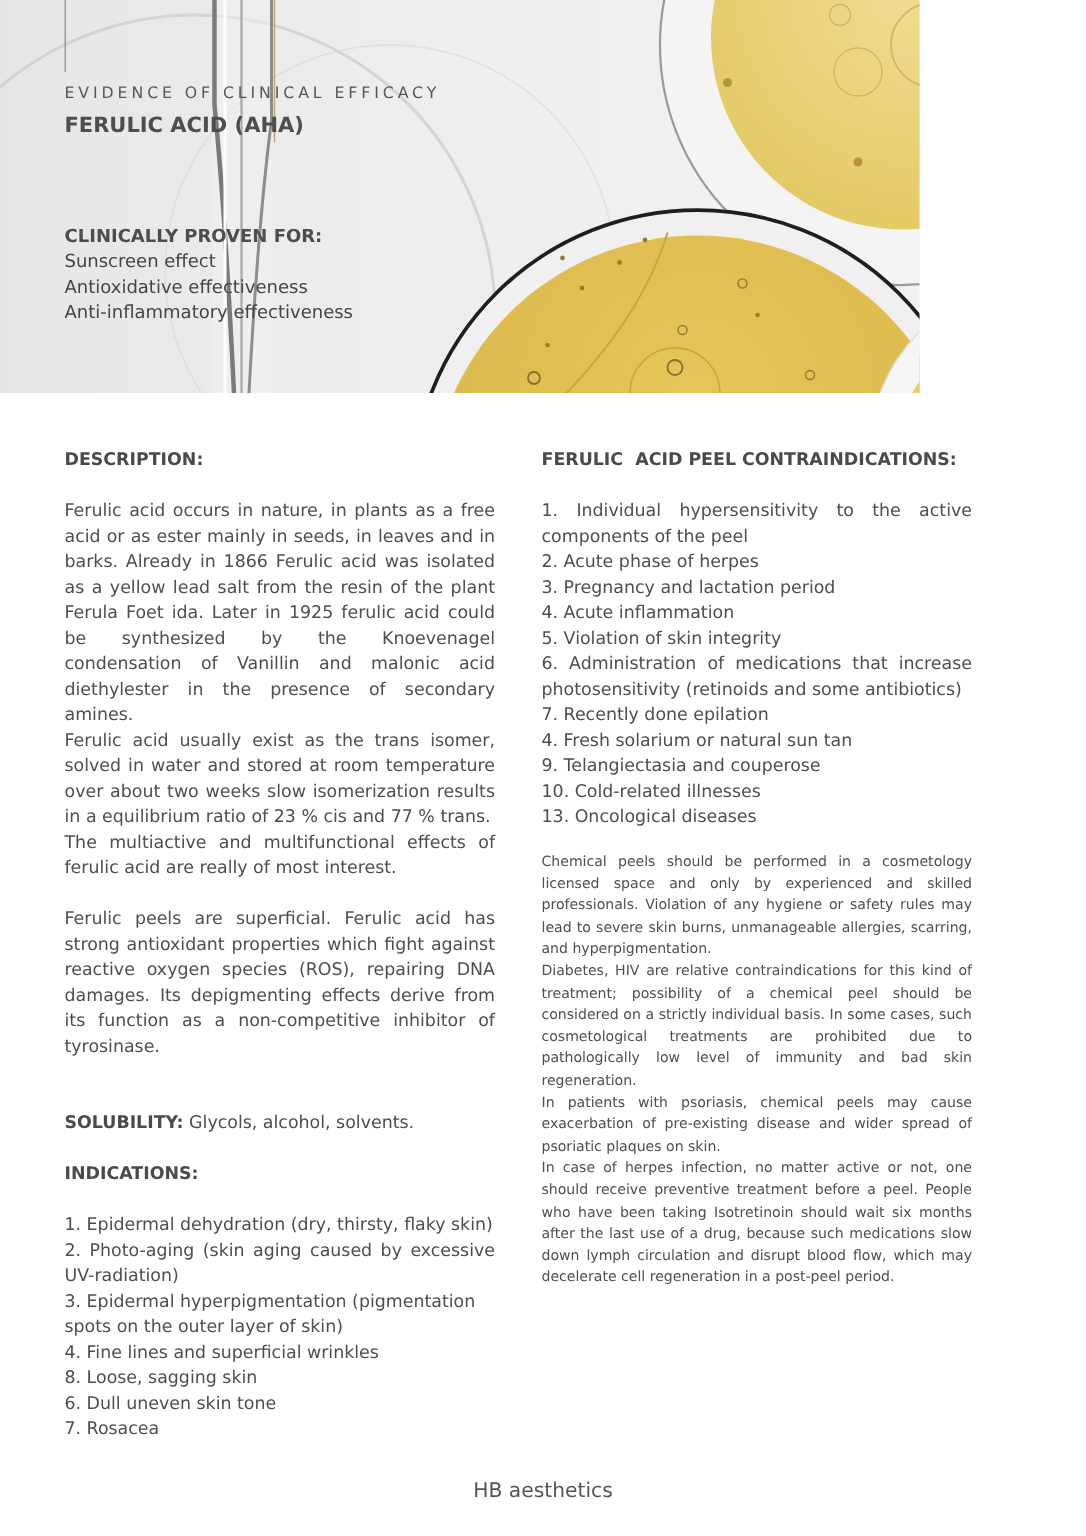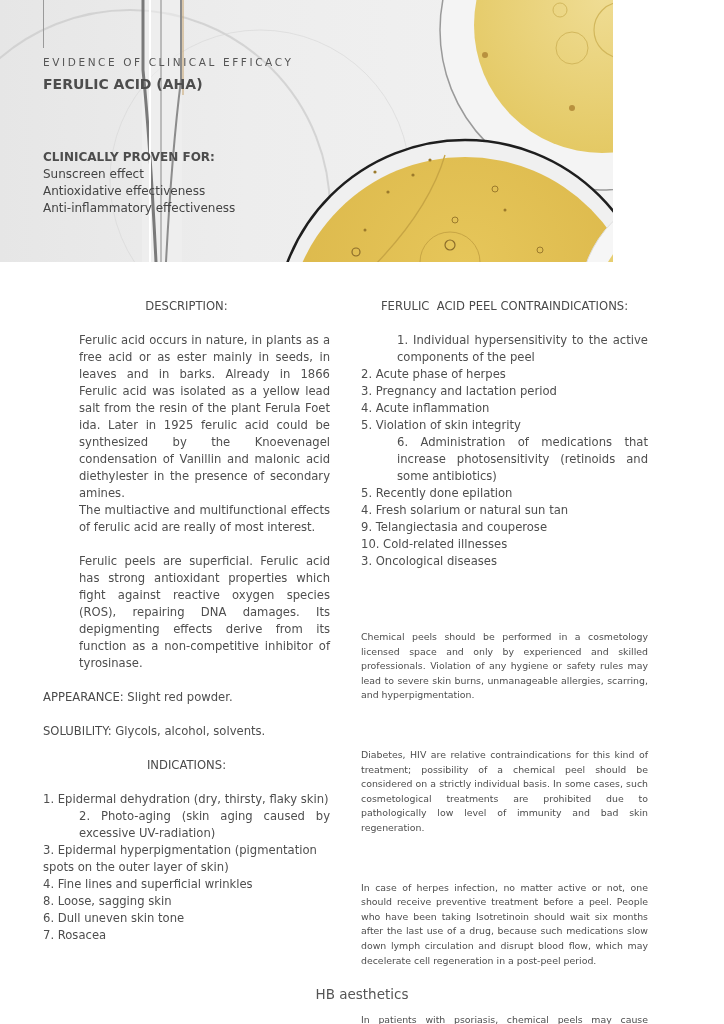--- a/index.html
+++ b/index.html
@@ -10,24 +10,24 @@
   .hero svg { position:absolute; left:0; top:0; }
   .hero-text { position:absolute; left:43px; top:0; width:320px; height:262px; }
   .vline { position:absolute; left:0; top:0; width:1px; height:48px; background:#9a9a9a; }
   .eyebrow { position:absolute; left:0; top:56px; font-size:10.5px; letter-spacing:2.6px; color:#555; white-space:nowrap; }
   .title { position:absolute; left:0; top:76px; font-size:14px; font-weight:bold; color:#4d4d4d; white-space:nowrap; }
   .proven { position:absolute; left:0; top:149px; font-size:12px; line-height:17px; color:#444; }
   .proven .h { font-weight:bold; color:#4d4d4d; }
   .col { position:absolute; top:298px; font-size:11.6px; line-height:17px; color:#4e4e4e; }
   .col.left { left:43px; width:287px; }
   .col.right { left:361px; width:287px; }
-  .h2 { font-weight:normal; color:#4a4a4a;text-align:center; }
-  .just { text-align:justify;margin-left:36px; }
+  .h2 { font-weight:bold; color:#4a4a4a; }
+  .just { text-align:justify; }
   .gap { height:17px; }
-  .small { font-size:9.4px; line-height:14.6px; text-align:justify; color:#4e4e4e;margin-top:45px; }
+  .small { font-size:9.4px; line-height:14.6px; text-align:justify; color:#4e4e4e; }
   .footer { position:absolute; left:0; width:724px; top:986px; text-align:center; font-size:13.5px; color:#555; }
   p { margin:0; }
 </style>
 </head>
 <body>
 
 <div class="hero">
   <svg width="724" height="262" viewBox="0 0 724 262">
     <defs>
       <radialGradient id="oil1" cx="50%" cy="40%" r="60%">
@@ -89,25 +89,25 @@
       <div>Antioxidative effectiveness</div>
       <div>Anti-inflammatory effectiveness</div>
     </div>
   </div>
 </div>
 
 <div class="col left">
   <p class="h2">DESCRIPTION:</p>
   <div class="gap"></div>
   <p class="just">Ferulic acid occurs in nature, in plants as a free acid or as ester mainly in seeds, in leaves and in barks. Already in 1866 Ferulic acid was isolated as a yellow lead salt from the resin of the plant Ferula Foet ida. Later in 1925 ferulic acid could be synthesized by the Knoevenagel condensation of Vanillin and malonic acid diethylester in the presence of secondary amines.</p>
+  <p class="just">Ferulic acid usually exist as the trans isomer, solved in water and stored at room temperature over about two weeks slow isomerization results in a equilibrium ratio of 23 % cis and 77 % trans.</p>
   <p class="just">The multiactive and multifunctional effects of ferulic acid are really of most interest.</p>
   <div class="gap"></div>
   <p class="just">Ferulic peels are superficial. Ferulic acid has strong antioxidant properties which fight against reactive oxygen species (ROS), repairing DNA damages. Its depigmenting effects derive from its function as a non-competitive inhibitor of tyrosinase.</p>
   <div class="gap"></div>
-  <p><span class="h2">APPEARANCE:</span><span> Slight red powder.</span></p>
   <div class="gap"></div>
   <p><span class="h2">SOLUBILITY:</span><span> Glycols, alcohol, solvents.</span></p>
   <div class="gap"></div>
   <p class="h2">INDICATIONS:</p>
   <div class="gap"></div>
   <p>1. Epidermal dehydration (dry, thirsty, flaky skin)</p>
   <p class="just">2. Photo-aging (skin aging caused by excessive UV-radiation)</p>
   <p>3. Epidermal hyperpigmentation (pigmentation spots on the outer layer of skin)</p>
   <p>4. Fine lines and superficial wrinkles</p>
   <p>8. Loose, sagging skin</p>
@@ -117,25 +117,25 @@
 
 <div class="col right">
   <p class="h2" style="white-space:pre;">FERULIC  ACID PEEL CONTRAINDICATIONS:</p>
   <div class="gap"></div>
   <p class="just">1. Individual hypersensitivity to the active components of the peel</p>
   <p>2. Acute phase of herpes</p>
   <p>3. Pregnancy and lactation period</p>
   <p>4. Acute inflammation</p>
   <p>5. Violation of skin integrity</p>
   <p class="just">6. Administration of medications that increase photosensitivity (retinoids and some antibiotics)</p>
-  <p>5. Recently done epilation</p>
+  <p>7. Recently done epilation</p>
   <p>4. Fresh solarium or natural sun tan</p>
   <p>9. Telangiectasia and couperose</p>
   <p>10. Cold-related illnesses</p>
-  <p>3. Oncological diseases</p>
+  <p>13. Oncological diseases</p>
   <div class="gap" style="height:15px;"></div>
   <p class="small">Chemical peels should be performed in a cosmetology licensed space and only by experienced and skilled professionals. Violation of any hygiene or safety rules may lead to severe skin burns, unmanageable allergies, scarring, and hyperpigmentation.</p>
   <p class="small">Diabetes, HIV are relative contraindications for this kind of treatment; possibility of a chemical peel should be considered on a strictly individual basis. In some cases, such cosmetological treatments are prohibited due to pathologically low level of immunity and bad skin regeneration.</p>
+  <p class="small">In patients with psoriasis, chemical peels may cause exacerbation of pre-existing disease and wider spread of psoriatic plaques on skin.</p>
   <p class="small">In case of herpes infection, no matter active or not, one should receive preventive treatment before a peel. People who have been taking Isotretinoin should wait six months after the last use of a drug, because such medications slow down lymph circulation and disrupt blood flow, which may decelerate cell regeneration in a post-peel period.</p>
-  <p class="small">In patients with psoriasis, chemical peels may cause exacerbation of pre-existing disease and wider spread of psoriatic plaques on skin.</p>
 </div>
 
 <div class="footer">HB aesthetics</div>
 
 </body></html>

